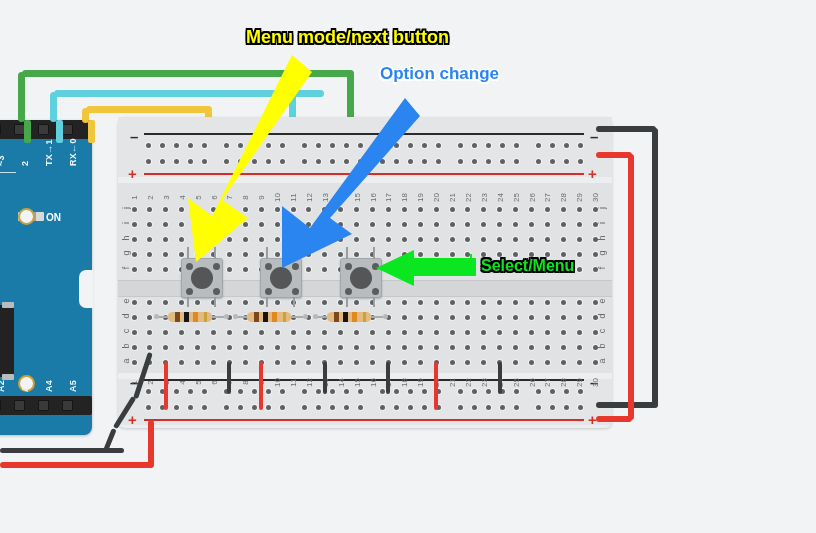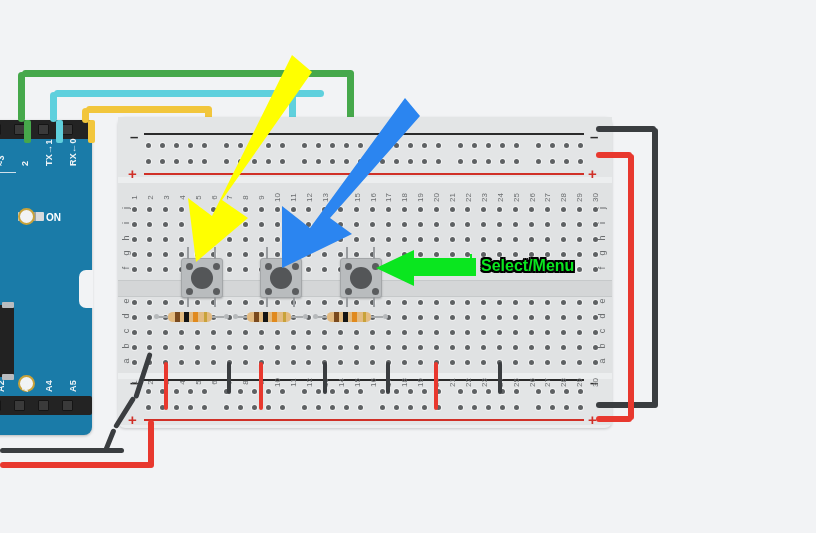--- a/index.html
+++ b/index.html
@@ -942,15 +942,17 @@
     <g>
       <polygon points="405,98 420,116 330,218 352,234 282,268 282,206 310,228" fill="#2b85f0"></polygon>
     </g>
     <g>
       <polygon points="470,262 470,254 472,254 472,270 470,270" fill="#0ae61f"></polygon>
       <polygon points="476,258 476,276 414,276 414,286 376,268 414,250 414,258" fill="#0ae61f"></polygon>
       <rect x="414" y="262" width="62" height="10" fill="#0ae61f"></rect>
     </g>
   </svg>
 
+  <div class="anno anno-menu">Menu mode/next button</div>
+  <div class="anno anno-option">Option change</div>
   <div class="anno anno-select">Select/Menu</div>
 
 </div>
 
 </body></html>

